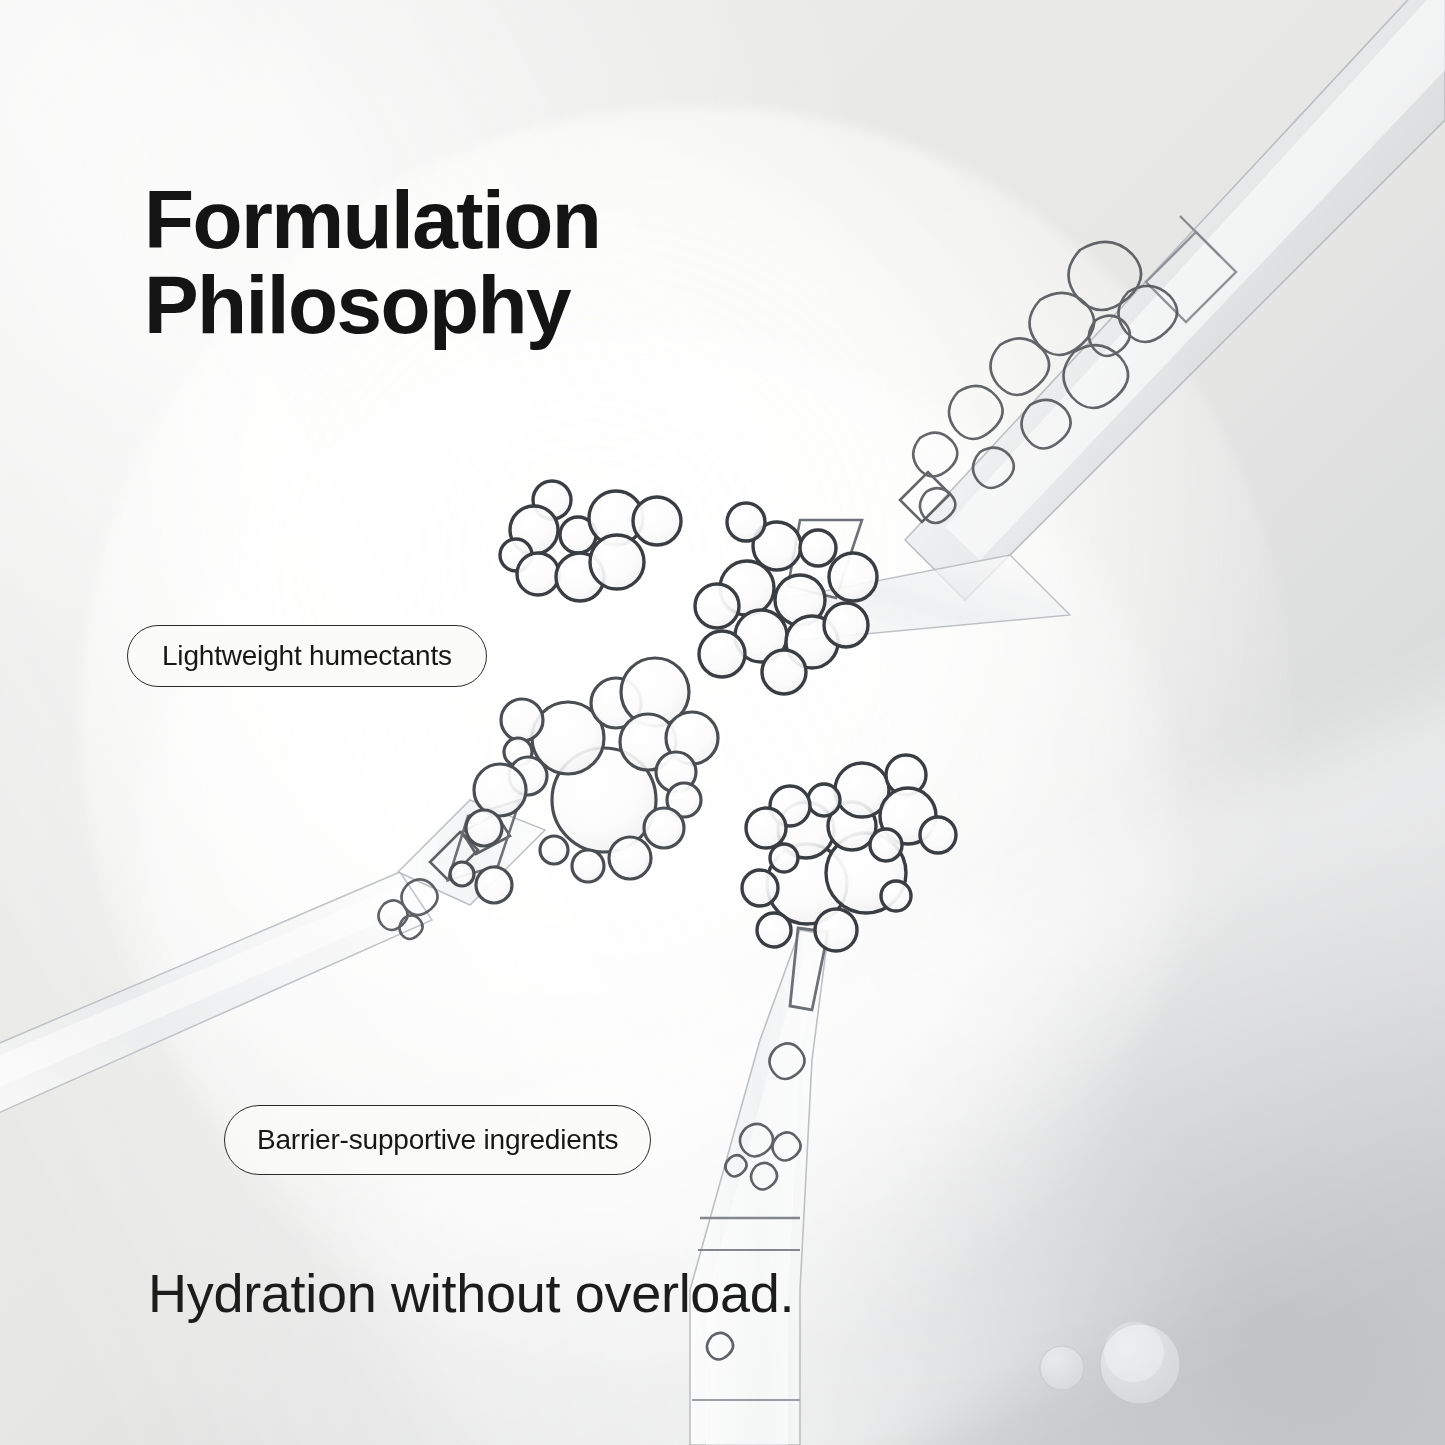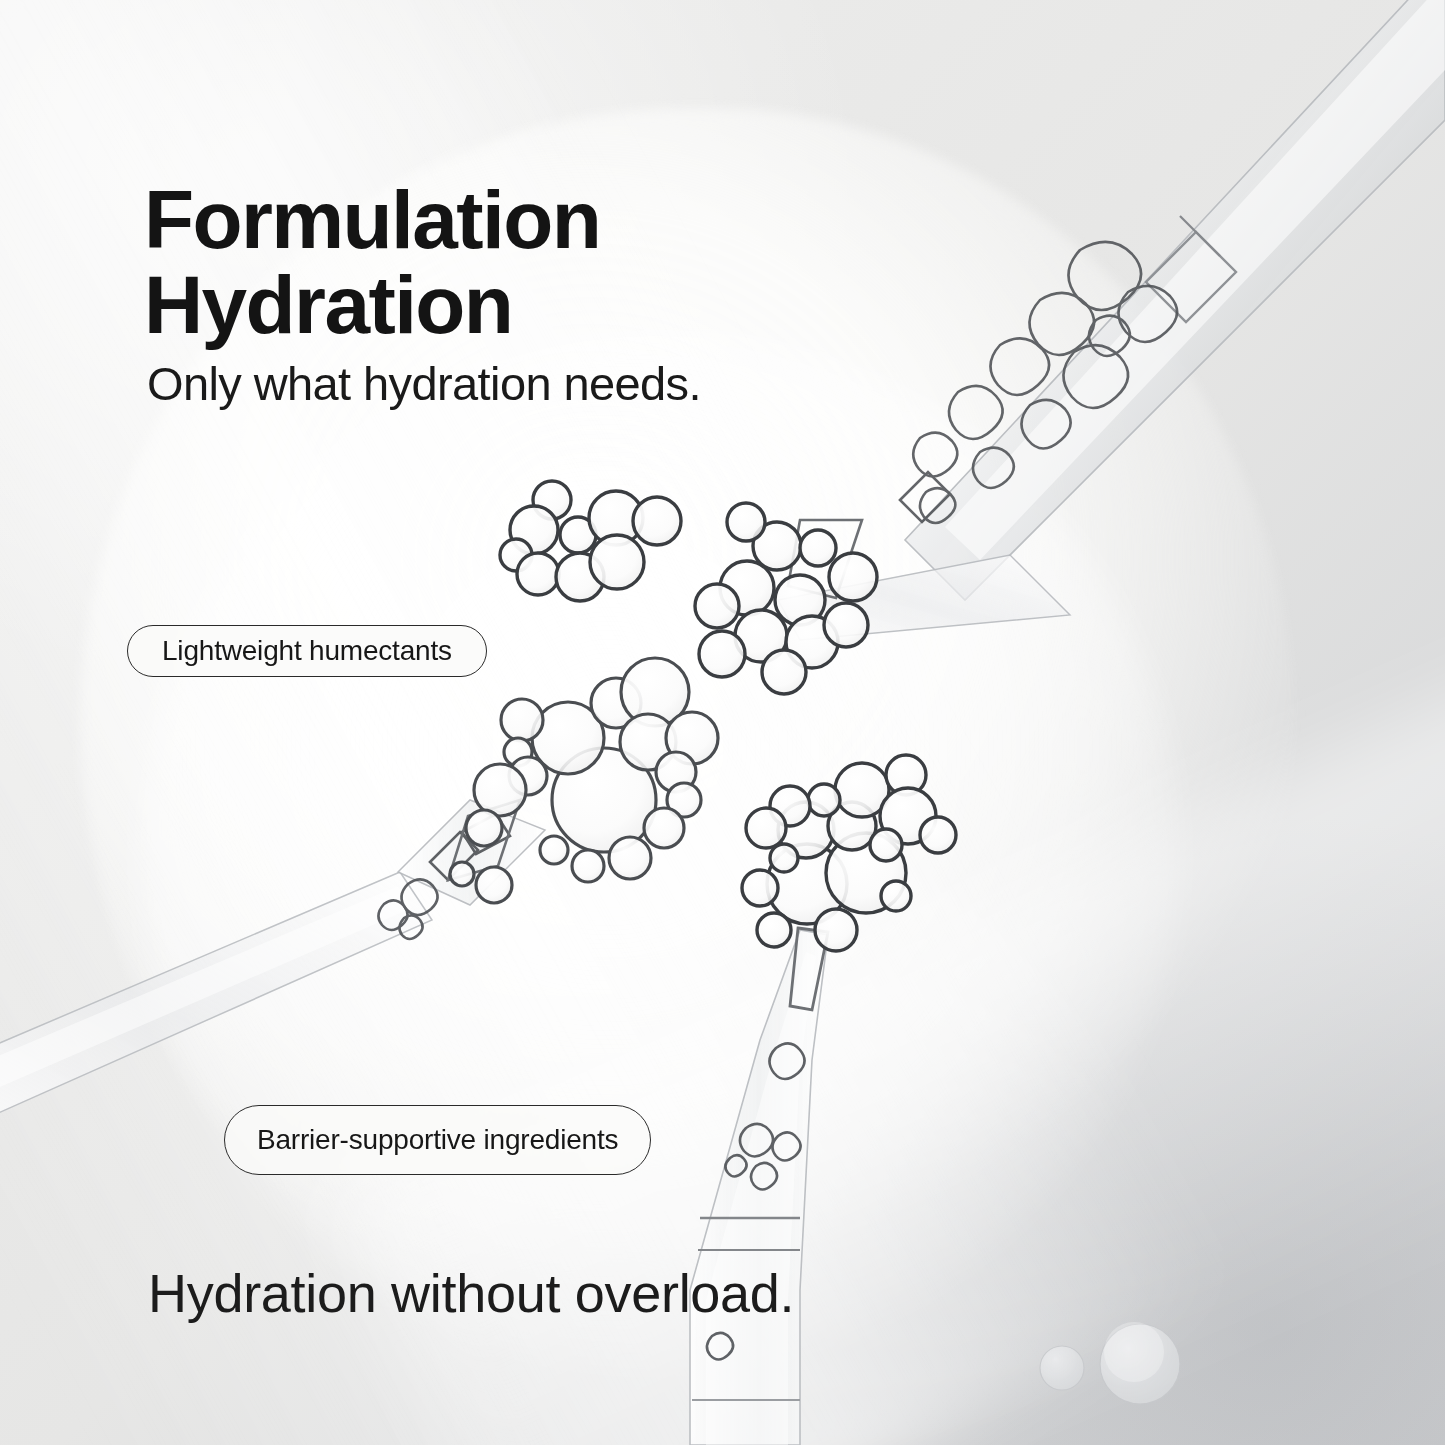--- a/index.html
+++ b/index.html
@@ -115,21 +115,21 @@
     justify-content: center;
     border: 1.6px solid #2a2a2a;
     border-radius: 999px;
     background: rgba(250,250,249,0.80);
     color: #171717;
     font-size: 28px;
     letter-spacing: -0.2px;
     white-space: nowrap;
     backdrop-filter: blur(2px);
   }
-  .pill-1 { left: 127px; top: 625px;  height: 52px; padding: 7px 34px; }
+  .pill-1 { left: 127px; top: 625px;  height: 62px; padding: 7px 34px; }
   .pill-2 { left: 874px; top: 662px;  height: 62px; padding: 0 32px; }
   .pill-3 { left: 224px; top: 1105px; height: 70px; padding: 12px 32px; }
 
   
   .art { position: absolute; inset: 0; pointer-events: none; }
   .art svg { position: absolute; inset: 0; width: 1445px; height: 1445px; }
 </style>
 </head>
 <body>
 
@@ -305,23 +305,22 @@
       <g>
         <circle cx="1062" cy="1368" r="22" fill="url(#dropFill)" stroke="#c7c9cc" stroke-width="1.2" opacity="0.85"></circle>
         <circle cx="1140" cy="1364" r="40" fill="url(#dropFill)" stroke="#c7c9cc" stroke-width="1.2" opacity="0.85"></circle>
         <circle cx="1134" cy="1352" r="30" fill="#ffffff" opacity="0.28"></circle>
       </g>
 
     </svg>
   </div>
 
   <h1 class="headline">Formulation
-Hydration</h1>
-
-  <div class="subhead">Only what hydration needs.</div>
+Philosophy</h1>
+
 
   <div class="pill pill-1">Lightweight humectants</div>
 
 
   <div class="pill pill-3">Barrier-supportive ingredients</div>
 
   <div class="footnote">Hydration without overload.</div>
 
 </div>
 

